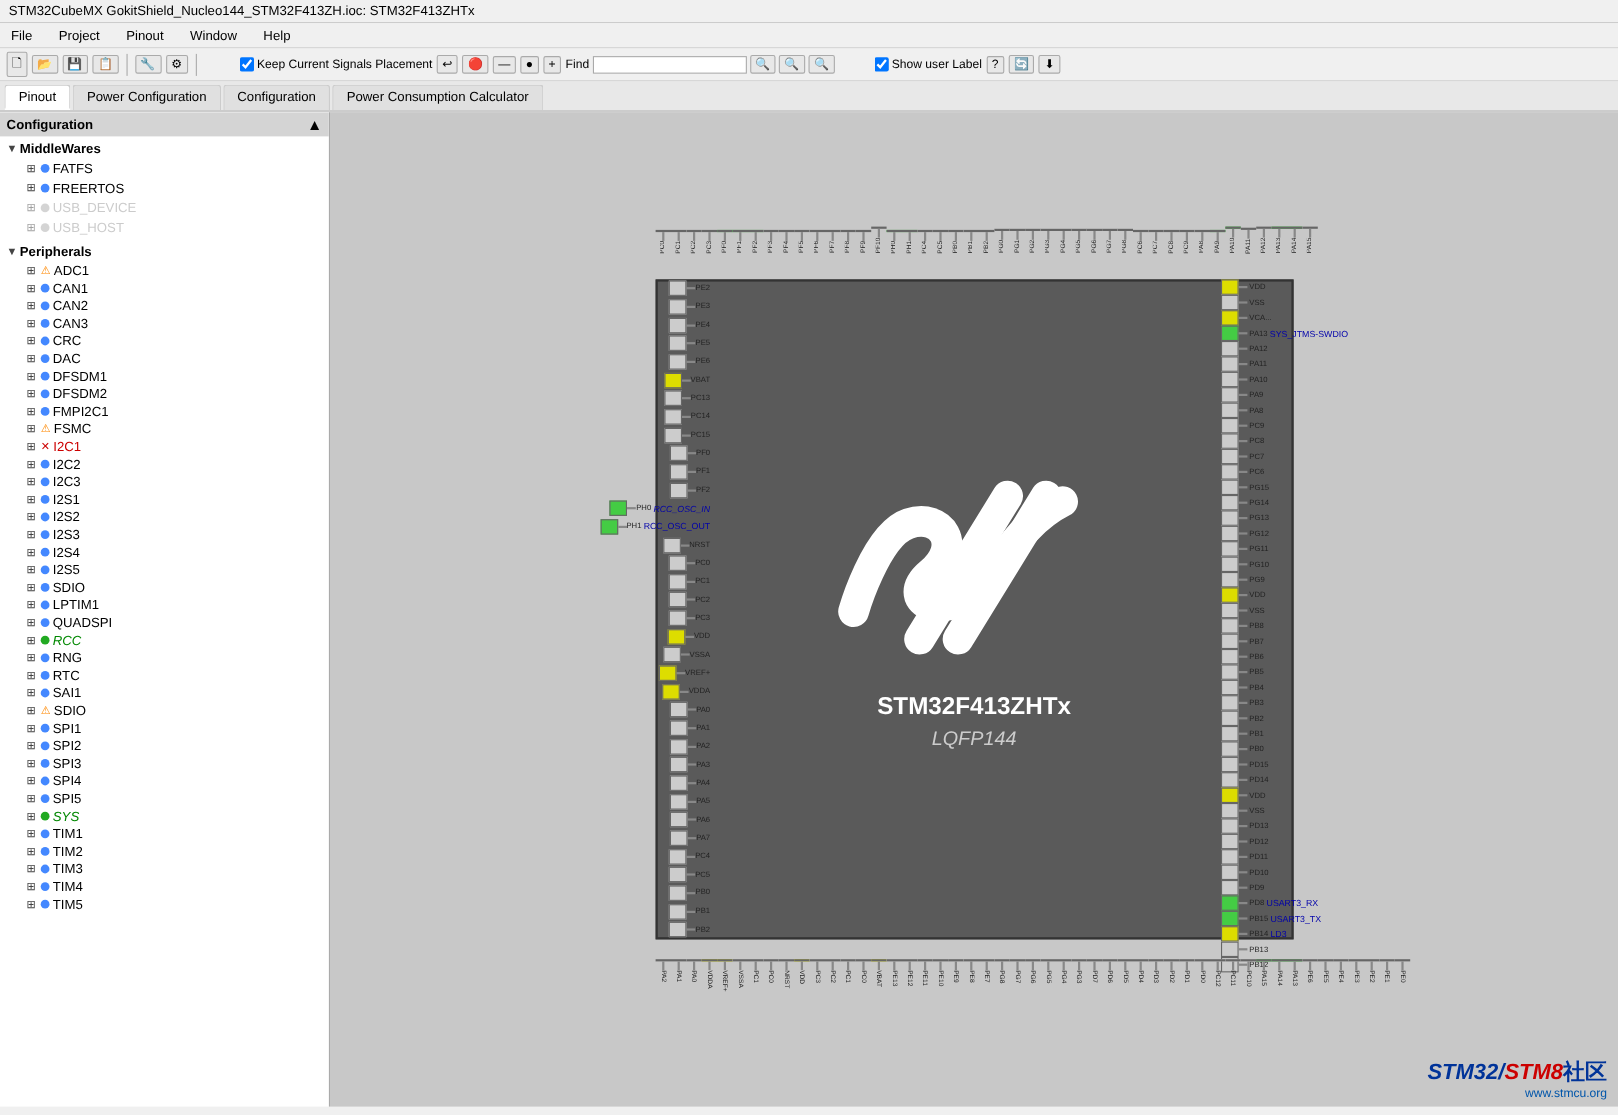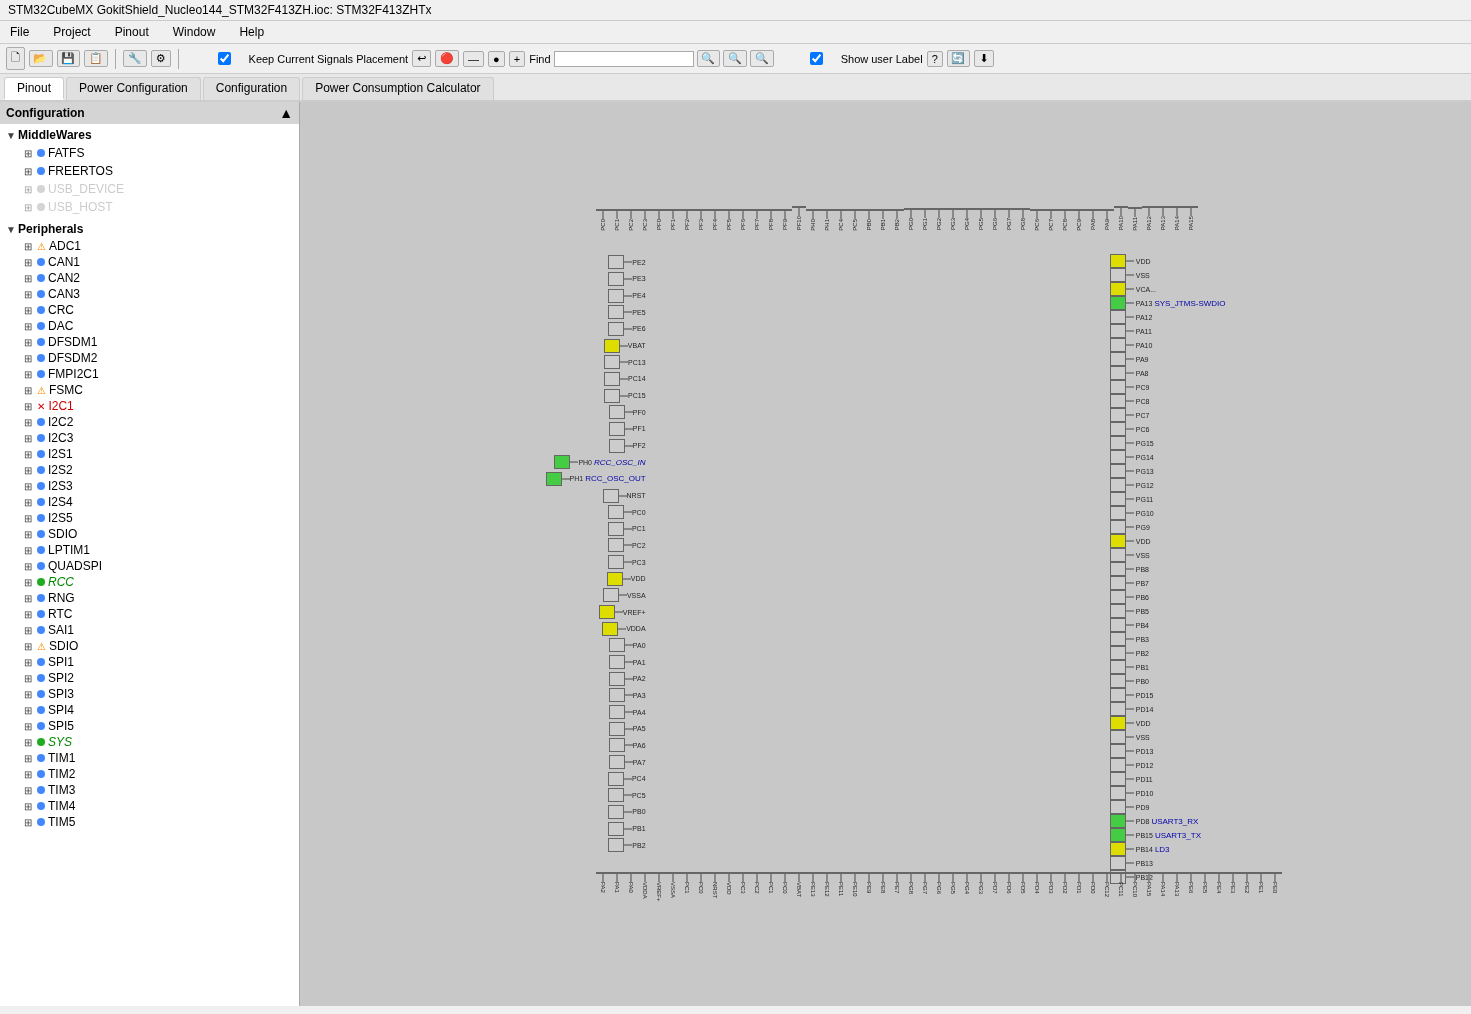--- a/index.html
+++ b/index.html
@@ -9,21 +9,21 @@
     #title-bar { background: #f0f0f0; border-bottom: 1px solid #ccc; padding: 3px 8px; font-size: 12px; color: #000; }
 
     
     #menu-bar { background: #f0f0f0; border-bottom: 1px solid #ccc; padding: 2px 4px; display: flex; gap: 12px; }
     #menu-bar span { cursor: pointer; padding: 2px 6px; font-size: 12px; }
 
     
     #toolbar { background: #f0f0f0; border-bottom: 1px solid #ccc; padding: 3px 6px; display: flex; align-items: center; gap: 4px; font-size: 11px; height: 30px; }
     .toolbar-btn { background: #e8e8e8; border: 1px solid #aaa; padding: 1px 4px; cursor: pointer; font-size: 11px; border-radius: 2px; }
     .toolbar-separator { width: 1px; height: 20px; background: #aaa; margin: 0 3px; }
-    .toolbar-checkbox { display: flex; align-items: center; gap: 18px; padding-left: 32px; }
+    .toolbar-checkbox { display: flex; align-items: center; gap: 3px; padding-left: 32px; }
     .toolbar-find { display: flex; align-items: center; gap: 3px; }
     .toolbar-find input { border: 1px solid #aaa; padding: 1px 4px; width: 140px; font-size: 11px; }
 
     
     #tabs-row { background: #e8e8e8; border-bottom: 2px solid #ccc; display: flex; padding: 0 4px; padding-top: 3px; }
     .tab { padding: 3px 12px; border: 1px solid #ccc; border-bottom: none; background: #e0e0e0; cursor: pointer; font-size: 12px; margin-right: 2px; border-radius: 3px 3px 0 0; }
     .tab.active { background: #ffffff; border-bottom: 2px solid #fff; z-index: 1; }
 
     
     #main { display: flex; height: calc(1014px - 30px - 22px - 30px - 28px); }
@@ -366,20 +366,32 @@
             </div>
           </div>
       </div>
     </div>
   </div>
 
   <div id="right-panel">
     <div id="chip-area">
       <div id="chip-wrapper">
 
+        <div id="chip-body">
+          <div id="chip-logo">
+            <svg width="280" height="180" viewBox="0 0 280 180">
+              <path d="M20 140 L80 30 L140 140 Z M80 30 L160 30 L140 80 L200 30 L260 30 L180 140 L120 140 Z" fill="none"></path>
+
+              <path d="M30,130 C30,130 50,60 80,50 C110,40 130,70 100,95 C70,120 110,140 140,110 C160,95 180,50 220,30" stroke="white" stroke-width="28" fill="none" stroke-linecap="round"></path>
+              <path d="M90,155 L170,25 M125,155 L205,25" stroke="white" stroke-width="28" fill="none" stroke-linecap="round"></path>
+            </svg>
+            <div id="chip-model">STM32F413ZHTx</div>
+            <div id="chip-package">LQFP144</div>
+          </div>
+        </div>
 
         <div class="pin-row-left" id="left-pins-container">
         <div style="display: flex; flex-direction: row-reverse; align-items: center;">
               <div style="font-size: 7px; color: rgb(34, 34, 34); white-space: nowrap; margin-right: 2px;">PE2</div>
               <div style="width: 8px; height: 2px; background: rgb(136, 136, 136);"></div>
               <div style="font-size: 6px; min-width: 16px; height: 14px; border: 1px solid rgb(102, 102, 102); background: rgb(204, 204, 204);"></div>
             </div>
             <div style="display: flex; flex-direction: row-reverse; align-items: center;">
               <div style="font-size: 7px; color: rgb(34, 34, 34); white-space: nowrap; margin-right: 2px;">PE3</div>
               <div style="width: 8px; height: 2px; background: rgb(136, 136, 136);"></div>
@@ -1254,14 +1266,20 @@
             </div>
             <div style="display: flex; flex-direction: column; align-items: center;">
               <div style="font-size: 6px; min-width: 14px; text-align: center; border: 1px solid rgb(102, 102, 102); padding: 0px 1px; background: rgb(204, 204, 204);"></div>
               <div style="width: 2px; height: 8px; background: rgb(136, 136, 136);"></div>
               <div style="font-size: 6px; writing-mode: vertical-rl; color: rgb(34, 34, 34); white-space: nowrap; max-height: 35px; overflow: hidden;">PE0</div>
             </div>
           </div>
         </div>
     </div>
 
+    <div id="watermark">
+      <div id="watermark-line1">
+        <span style="color:#003399; font-size:20px; font-weight:bold; font-style:italic;">STM32/</span><span style="color:#cc0000; font-size:20px; font-weight:bold; font-style:italic;">STM8</span><span style="color:#003399; font-size:20px; font-weight:bold;">社区</span>
+      </div>
+      <div id="watermark-line2" style="font-size:11px; color:#0055aa;">www.stmcu.org</div>
+    </div>
   </div>
 </div>
 
 </body></html>

